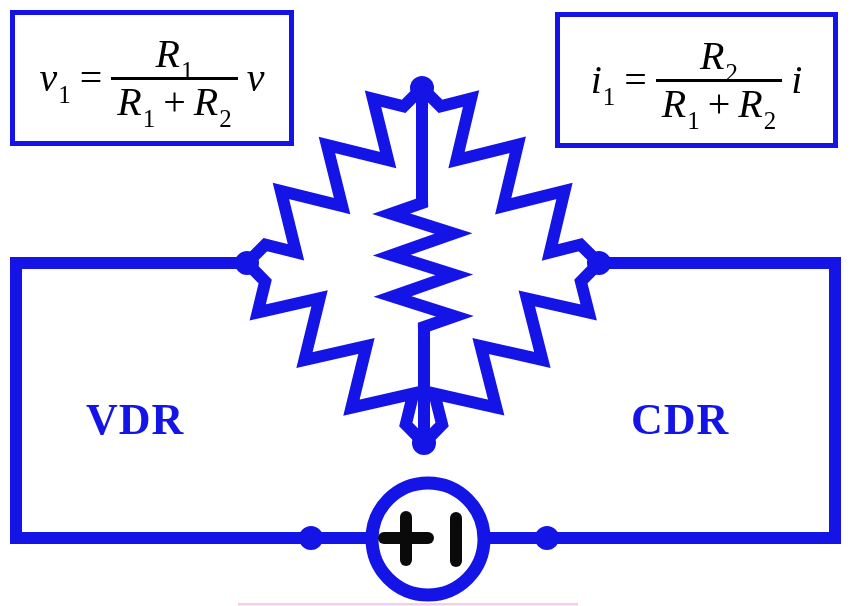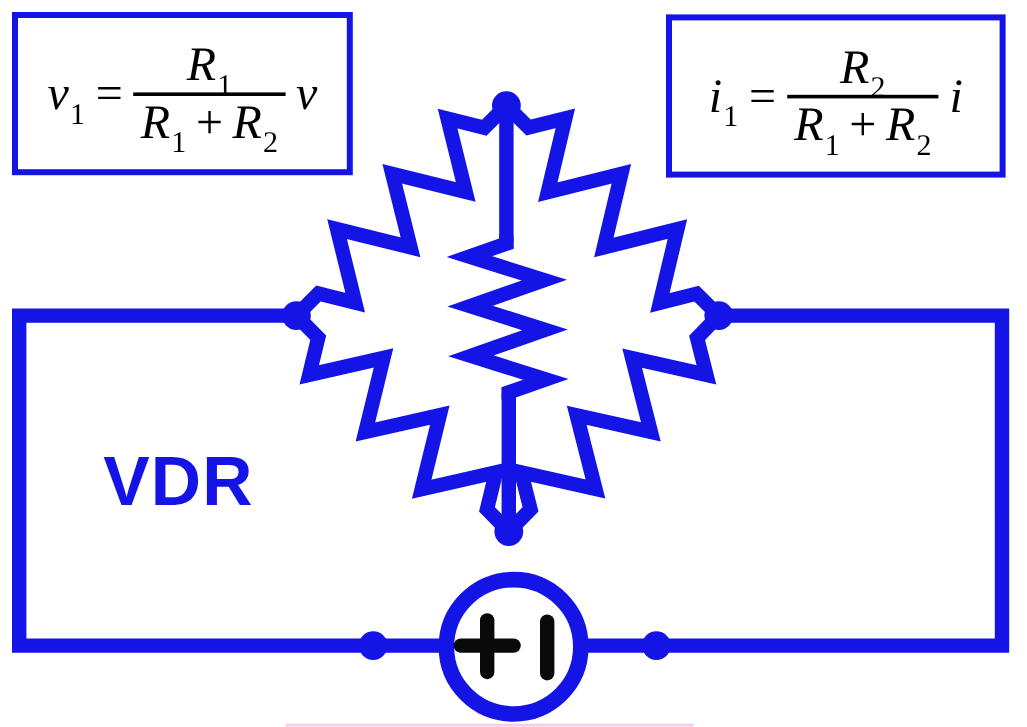--- a/index.html
+++ b/index.html
@@ -38,24 +38,25 @@
   }
   .eq{font-style:normal;}
   .frac{display:inline-flex;flex-direction:column;align-items:center;}
   .frac .row{display:flex;align-items:baseline;line-height:1.05;padding:0 6px;}
   .frac .bar{align-self:stretch;height:3px;background:#000;margin:2px 0 1px 0;}
   .op{font-style:normal;margin:0 8px;}
 
   
   .region-label{
     position:absolute;
-    font-family:Liberation Sans, sans-serif;
-    font-weight:bold;font-size:58px;line-height:1;
+    font-family:Liberation Serif, serif;
+    font-weight:bold;font-size:44px;line-height:1;
     color:var(--accent);
     letter-spacing:1px;
+    margin-top:25px;
   }
   #vdr-label{left:86px;top:373px;}
   #cdr-label{left:631px;top:373px;}
 </style>
 </head>
 <body>
 
 <div class="stage">
 
   <svg class="circuit" width="856" height="606" viewBox="0 0 856 606">
@@ -134,13 +135,14 @@
             <span class="op">+</span>
             <span>R</span>
             <span class="sub">2</span>
           </span>
       </span>
       <span class="tok">i</span>
     </div>
   </div>
 
   <div class="region-label" id="vdr-label">VDR</div>
+  <div class="region-label" id="cdr-label">CDR</div>
 </div>
 
 </body></html>

